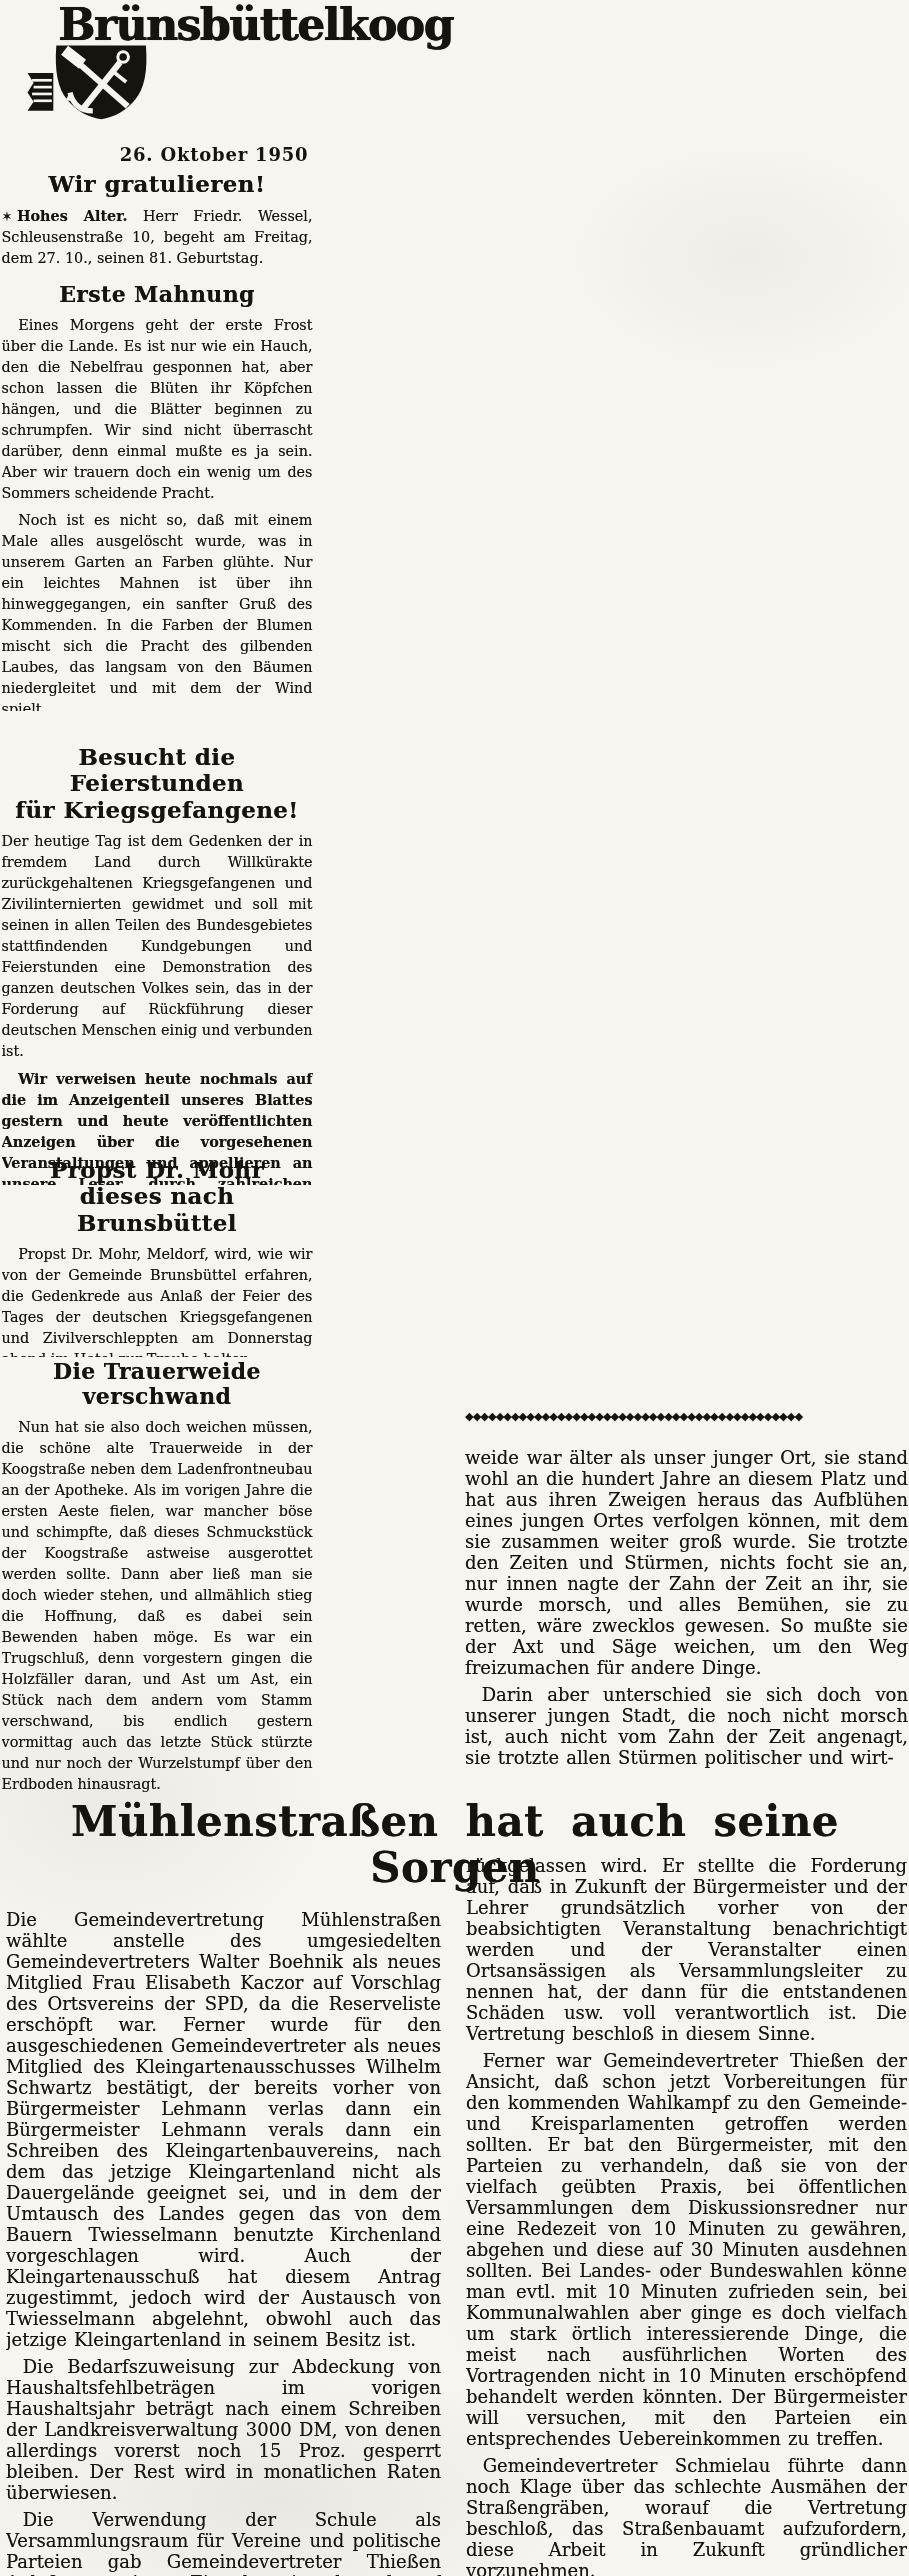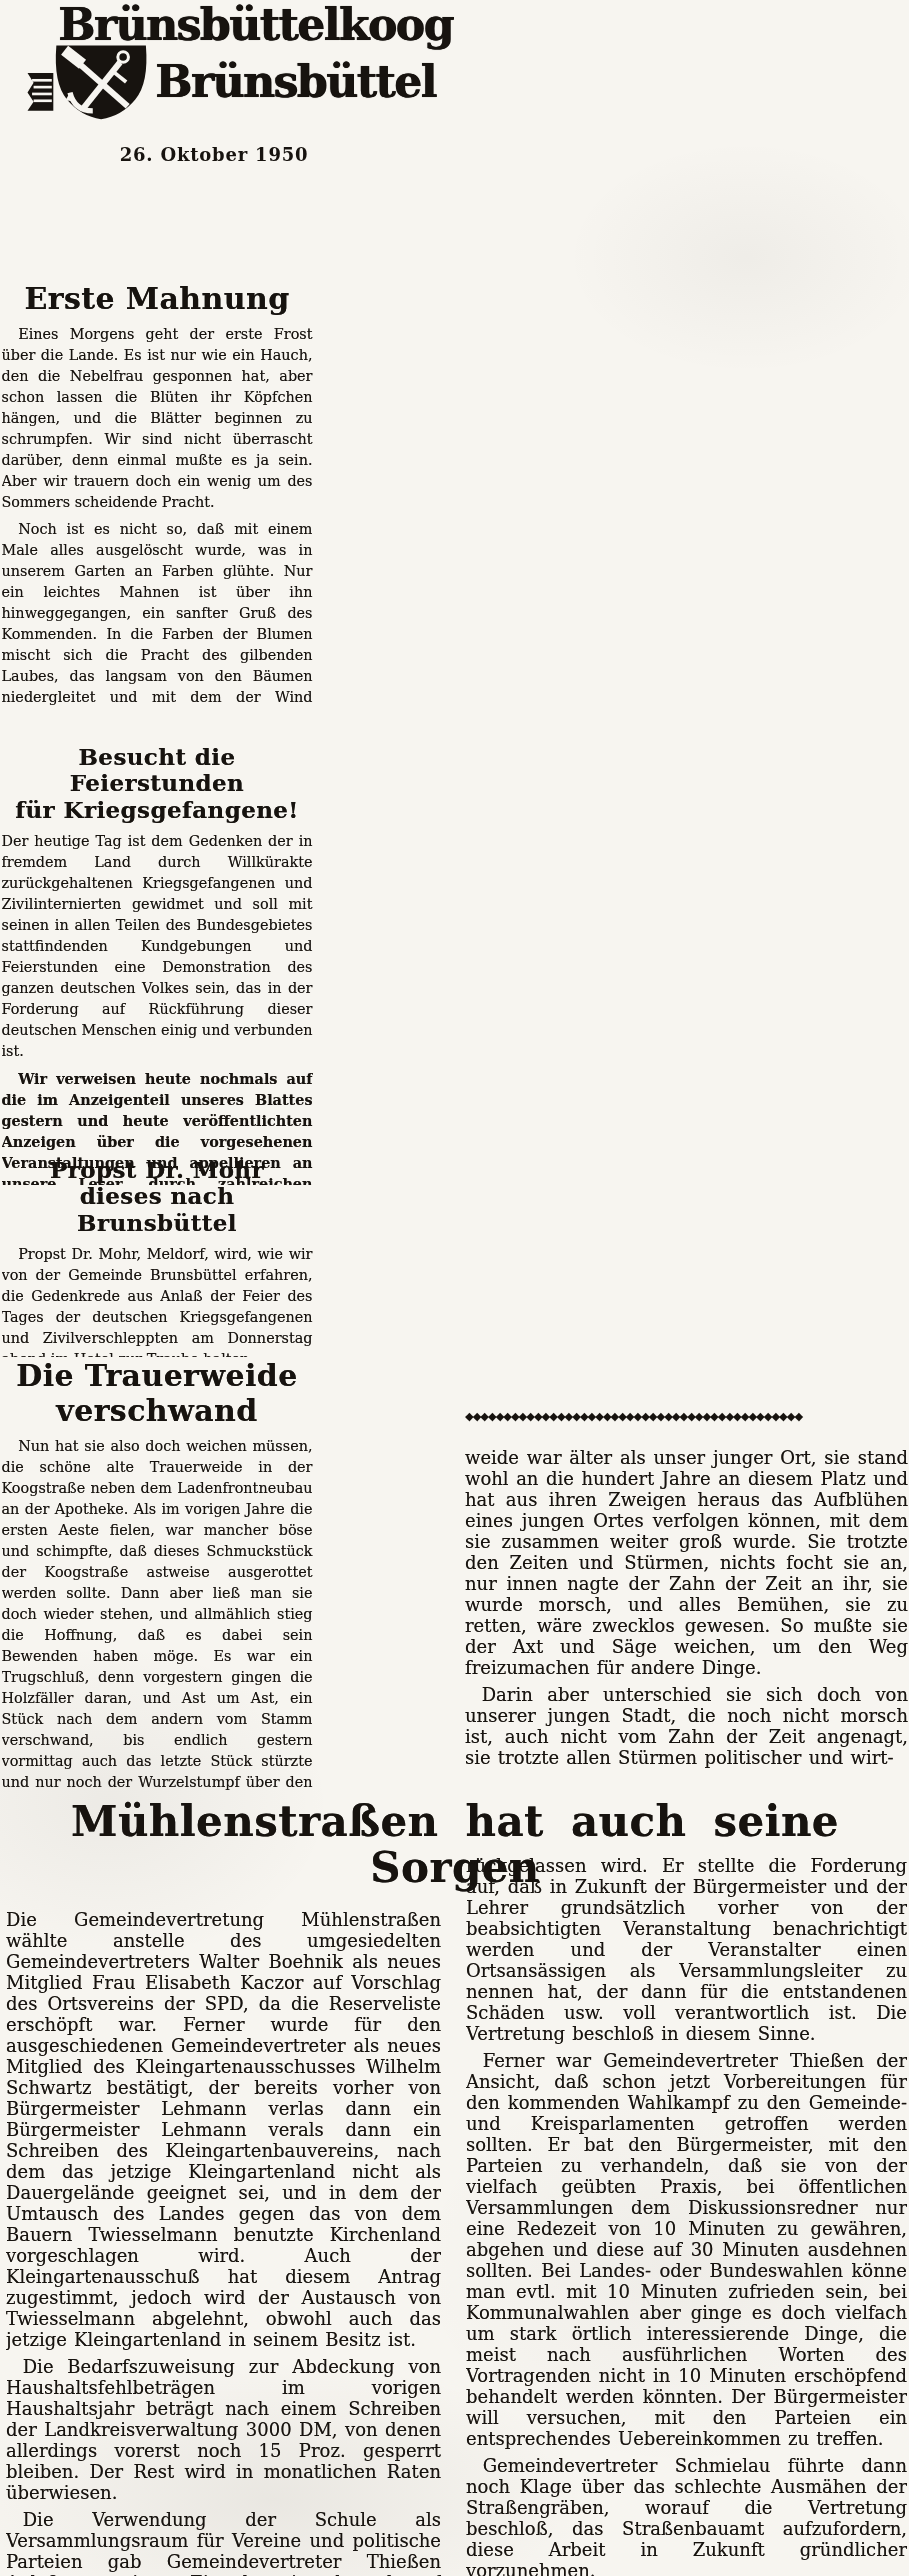--- a/index.html
+++ b/index.html
@@ -24,21 +24,21 @@
   .mh2 .emblem{width:129px;height:76px;flex:0 0 auto;}
   .mh2-text{font-size:44px;font-weight:bold;letter-spacing:-1.5px;line-height:1;
        white-space:nowrap;text-shadow:0.8px 0 0 #17130f, 0 0 0.8px rgba(0,0,0,.6);}
   
   .colL{left:1.5px;width:311px;}
   .date{top:144px;text-align:center;padding-left:114px;box-sizing:border-box;
         font-size:18px;font-weight:bold;letter-spacing:0.8px;}
   h2{font-family:"DejaVu Serif", serif;font-weight:bold;margin:0 0 7.6px 0;
      text-align:center;font-size:23px;line-height:1.15;letter-spacing:0.4px;
      text-shadow:0 0 0.4px rgba(0,0,0,.7);}
-  .h-lg{font-size:30px;}
+  .h-lg{font-size:22px;}
   p.body{margin:0 0 6px 0;font-size:14.4px;line-height:21px;text-align:justify;
          text-shadow:0 0 0.3px rgba(20,15,10,.55);}
   p.indent{text-indent:16.7px;}
   .bold{font-weight:bold;}
   .star{font-size:13px;padding-right:4.5px;}
   .rel{position:relative;}
   .clip{overflow:hidden;}
   
   .colRU{left:465px;top:1409px;width:443px;height:388px;}
   .diamonds{font-family:"DejaVu Sans", sans-serif;font-size:11.4px;letter-spacing:-1.1px;
@@ -74,26 +74,29 @@
           <rect x="48" y="10" width="30" height="15" fill="#f7f5f0" transform="rotate(38 63 17)"></rect>
           <line x1="68" y1="24" x2="134" y2="82" stroke="#f7f5f0" stroke-width="8"></line>
 
           <circle cx="128" cy="17" r="7" fill="none" stroke="#f7f5f0" stroke-width="4"></circle>
           <line x1="124" y1="24" x2="76" y2="84" stroke="#f7f5f0" stroke-width="8"></line>
           <line x1="112" y1="34" x2="132" y2="50" stroke="#f7f5f0" stroke-width="5"></line>
           <path d="M58,64 Q64,88 88,88" fill="none" stroke="#f7f5f0" stroke-width="7"></path>
           <path d="M58,64 L52,74 L66,76 Z" fill="#f7f5f0"></path>
         </svg>
       </span>
-      <span class="mh2-text">Brünsbüttel</span>
     </div>
   </header>
 
   <div class="abs colL date">26. Oktober 1950</div>
 
+  <section class="abs colL clip" style="top:171px;height:111px;">
+    <h2>Wir gratulieren!</h2>
+    <p class="body"><span class="star">✶</span><span class="bold">Hohes Alter.</span> <span>Herr Friedr. Wessel, Schleusenstraße 10, begeht am Freitag, dem 27. 10., seinen 81. Geburtstag.</span></p>
+  </section>
 
   <section class="abs colL clip" style="top:282px;height:429px;">
     <h2 class="h-lg">Erste Mahnung</h2>
     <p class="body indent">Eines Morgens geht der erste Frost über die Lande. Es ist nur wie ein Hauch, den die Nebelfrau gesponnen hat, aber schon lassen die Blüten ihr Köpfchen hängen, und die Blätter beginnen zu schrumpfen. Wir sind nicht überrascht darüber, denn einmal mußte es ja sein. Aber wir trauern doch ein wenig um des Sommers scheidende Pracht.</p>
     <p class="body indent">Noch ist es nicht so, daß mit einem Male alles ausgelöscht wurde, was in unserem Garten an Farben glühte. Nur ein leichtes Mahnen ist über ihn hinweggegangen, ein sanfter Gruß des Kommenden. In die Farben der Blumen mischt sich die Pracht des gilbenden Laubes, das langsam von den Bäumen niedergleitet und mit dem der Wind spielt.</p>
 
   </section>
 
   <section class="abs colL clip" style="top:744px;height:441px;">
     <h2><span>Besucht die Feierstunden</span><br>

